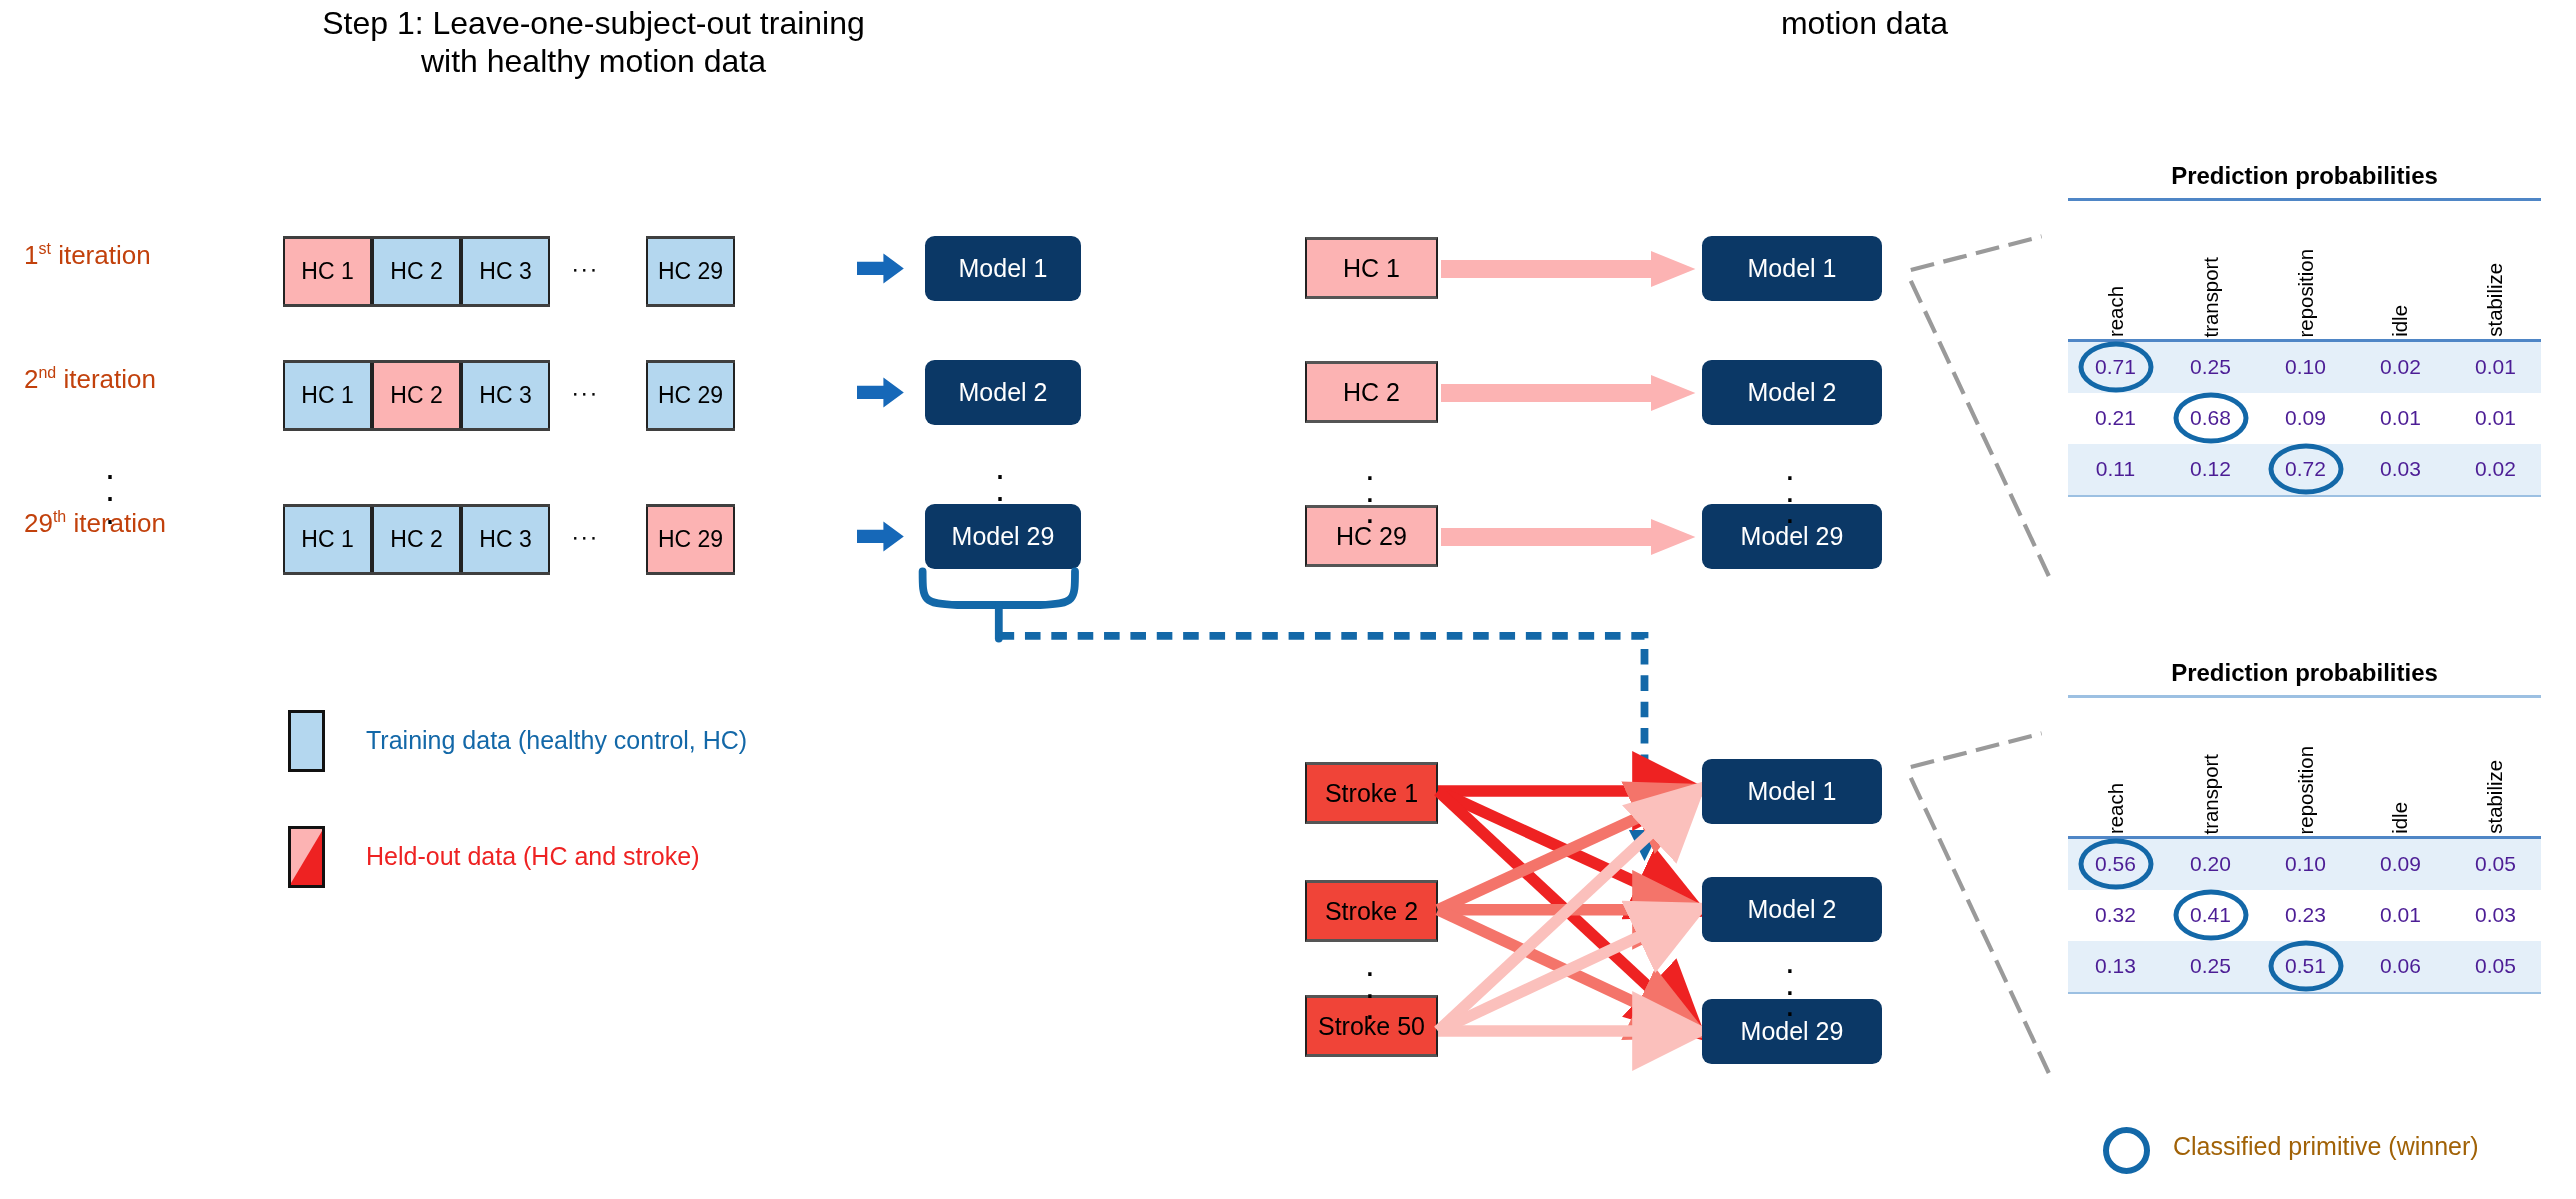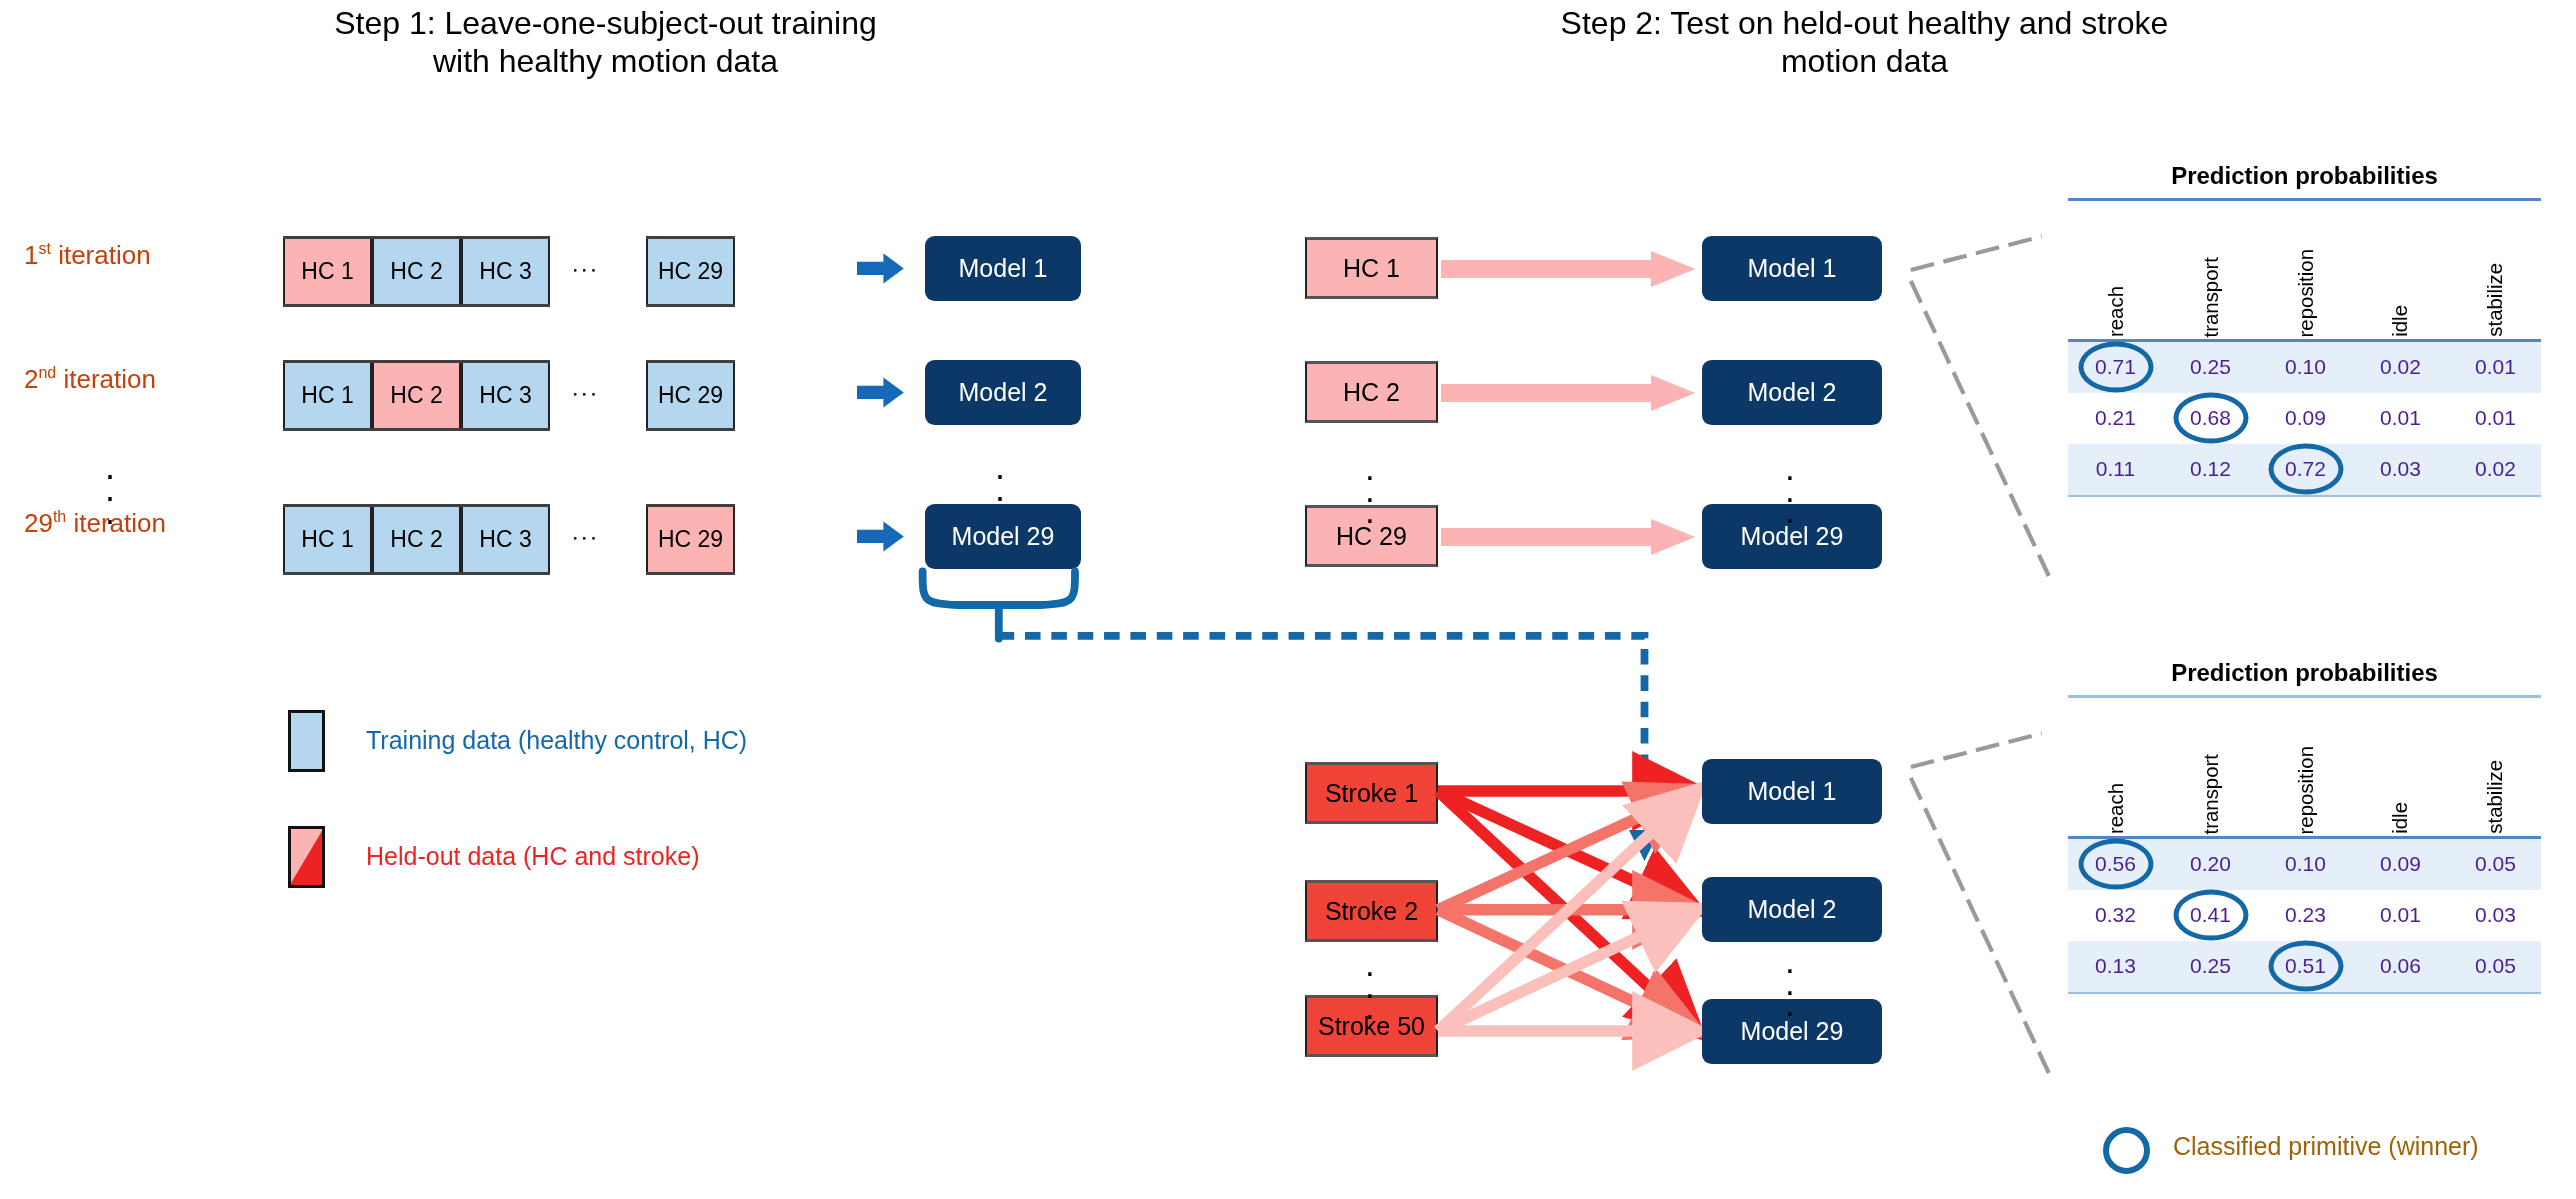--- a/index.html
+++ b/index.html
@@ -46,26 +46,25 @@
         width:75px;height:51px;border:5.4px solid #1368a8;border-radius:50%;box-sizing:border-box;}
   
   .legsq{width:37px;height:62px;border:3px solid #111;box-sizing:border-box;}
   .legtxt{font-size:25px;white-space:nowrap;}
   .legcirc{width:47px;height:47px;border:6px solid #1368a8;border-radius:50%;box-sizing:border-box;}
   svg{overflow:visible;}
 </style>
 </head>
 <body>
 
-<div class="abs title" style="left:96px;top:4.8px;width:1019px;">
+<div class="abs title" style="left:84px;top:4.8px;width:1019px;">
   <div>Step 1: Leave-one-subject-out training</div>
   <div>with healthy motion data</div>
 </div>
 <div class="abs title" style="left:1355px;top:4.8px;width:1019px;">
-  <div>Step 2: Test on held-out healthy and stroke</div>
   <div>motion data</div>
 </div>
 
 <div class="abs rowlabel" style="left:24px;top:240px;">
   <span>1</span><sup>st</sup><span> iteration</span>
 </div>
 <div class="abs strip" style="left:283px;top:236px;">
   <div class="cell held">HC 1</div>
   <div class="cell">HC 2</div>
   <div class="cell">HC 3</div>

